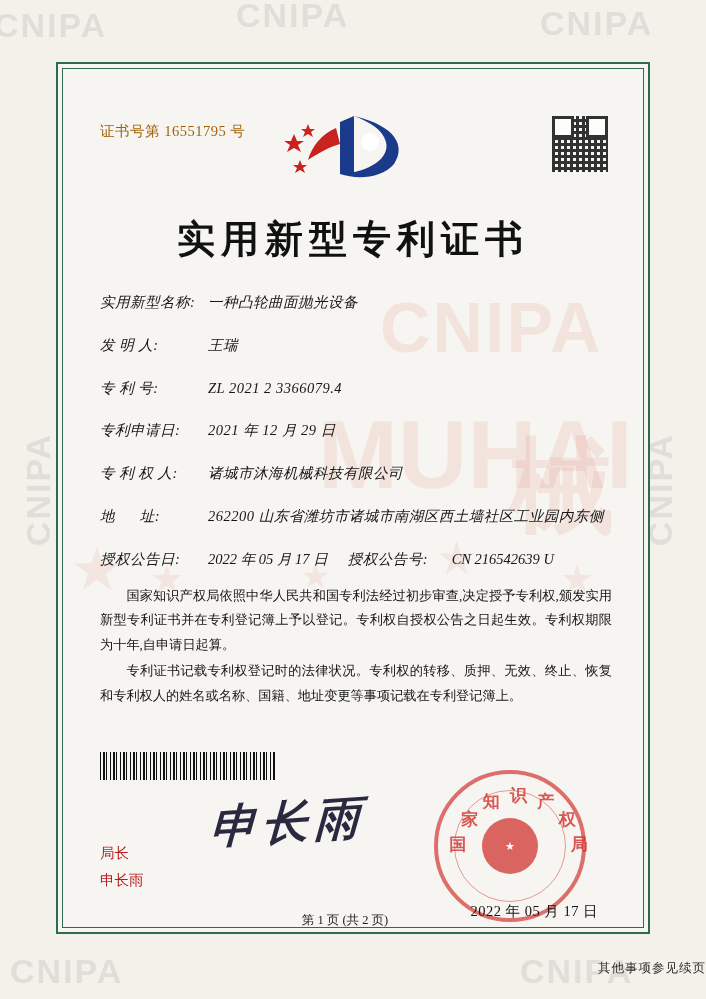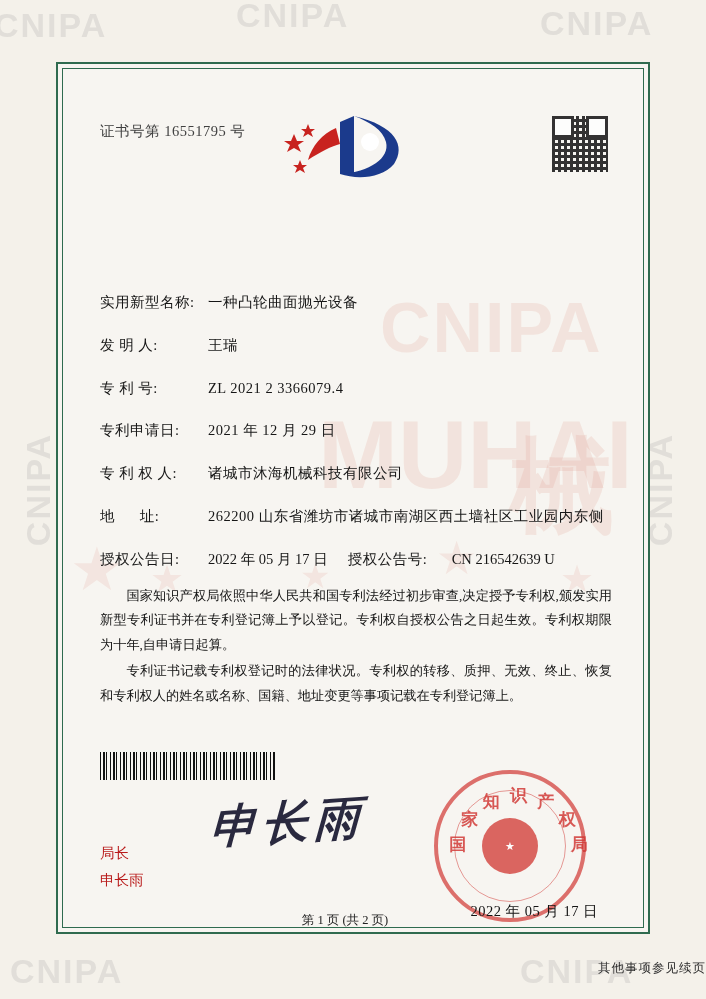--- a/index.html
+++ b/index.html
@@ -66,21 +66,21 @@
   .corner.tr { right: -2px; top: -2px; border-right-width:2px; border-top-width:2px;}
   .corner.bl { left: -2px; bottom: -2px; border-left-width:2px; border-bottom-width:2px;}
   .corner.br { right: -2px; bottom: -2px; border-right-width:2px; border-bottom-width:2px;}
 
   
   .cert-no {
     position: absolute;
     left: 42px;
     top: 58px;
     font-size: 14.5px;
-    color: #404040;
+    color: #a16207;
     letter-spacing: 0.5px;
   }
 
   .qr {
     position: absolute;
     right: 40px;
     top: 52px;
     width: 56px;
     height: 56px;
     background-image:
@@ -127,20 +127,21 @@
     right: 36px;
     top: 228px;
   }
   .field-row {
     display: flex;
     align-items: flex-start;
     margin-bottom: 21px;
     font-size: 14.5px;
     color: #161616;
     line-height: 1.5;
+    font-style: italic;
   }
   .field-label {
     width: 108px;
     flex: none;
     letter-spacing: 0.5px;
     white-space: pre;
   }
   .field-value {
     flex: 1;
     letter-spacing: 0.5px;
@@ -317,20 +318,21 @@
       <path d="M62 10 L76 4 L76 62 L62 62 Z" fill="#1b3a8c"></path>
       <path d="M76 4 C118 14 128 34 116 52 C104 66 80 68 62 62 C92 60 112 46 108 30 C105 18 92 10 76 4 Z" fill="#1b3a8c"></path>
       <circle cx="92" cy="30" r="9" fill="#ffffff"></circle>
       <path d="M58 16 C44 22 34 34 30 48 C42 40 54 34 62 32 Z" fill="#c8231f"></path>
       <polygon points="16,22 19,29 26,29 20,33 23,40 16,36 9,40 12,33 6,29 13,29" fill="#c8231f"></polygon>
       <polygon points="30,12 32,17 37,17 33,20 35,25 30,22 25,25 27,20 23,17 28,17" fill="#c8231f"></polygon>
       <polygon points="22,48 24,53 29,53 25,56 27,61 22,58 17,61 19,56 15,53 20,53" fill="#c8231f"></polygon>
     </svg>
   </div>
 
+  <div class="title">实用新型专利证书</div>
 
   <div class="fields">
     <div class="field-row">
       <div class="field-label">实用新型名称:</div>
       <div class="field-value">一种凸轮曲面抛光设备</div>
     </div>
     <div class="field-row">
       <div class="field-label">发 明 人:</div>
       <div class="field-value">王瑞</div>
     </div>

